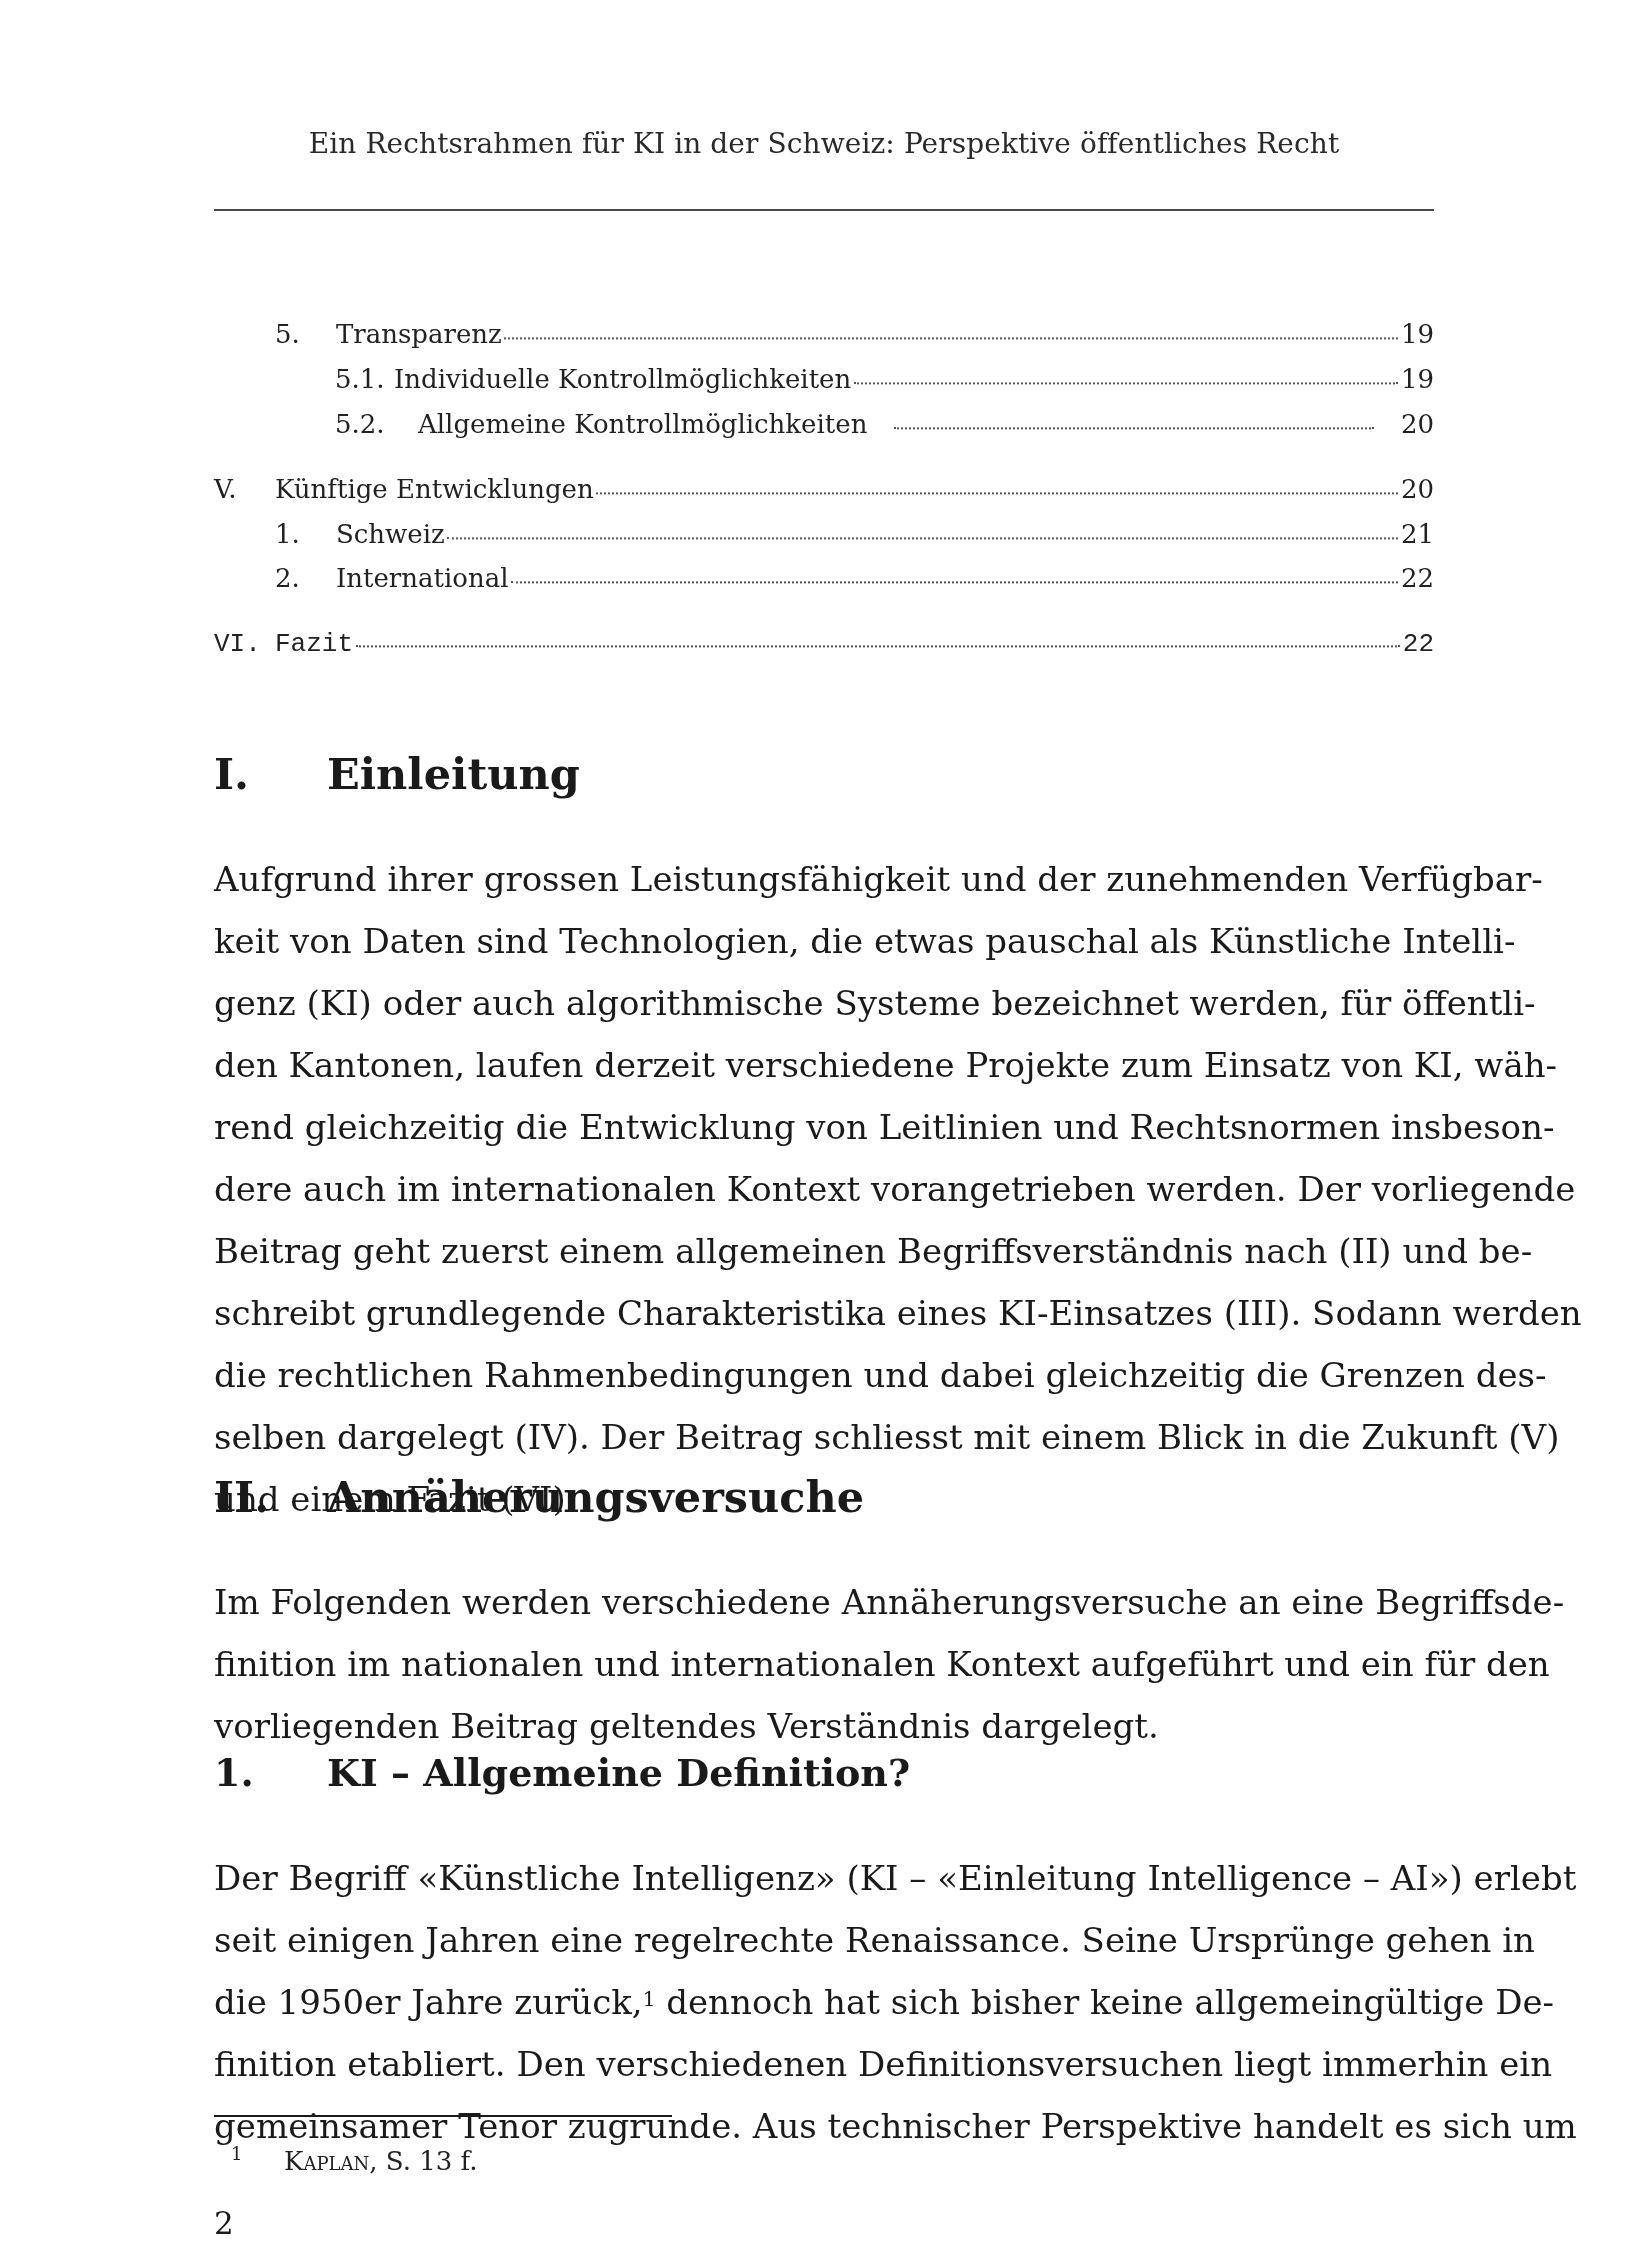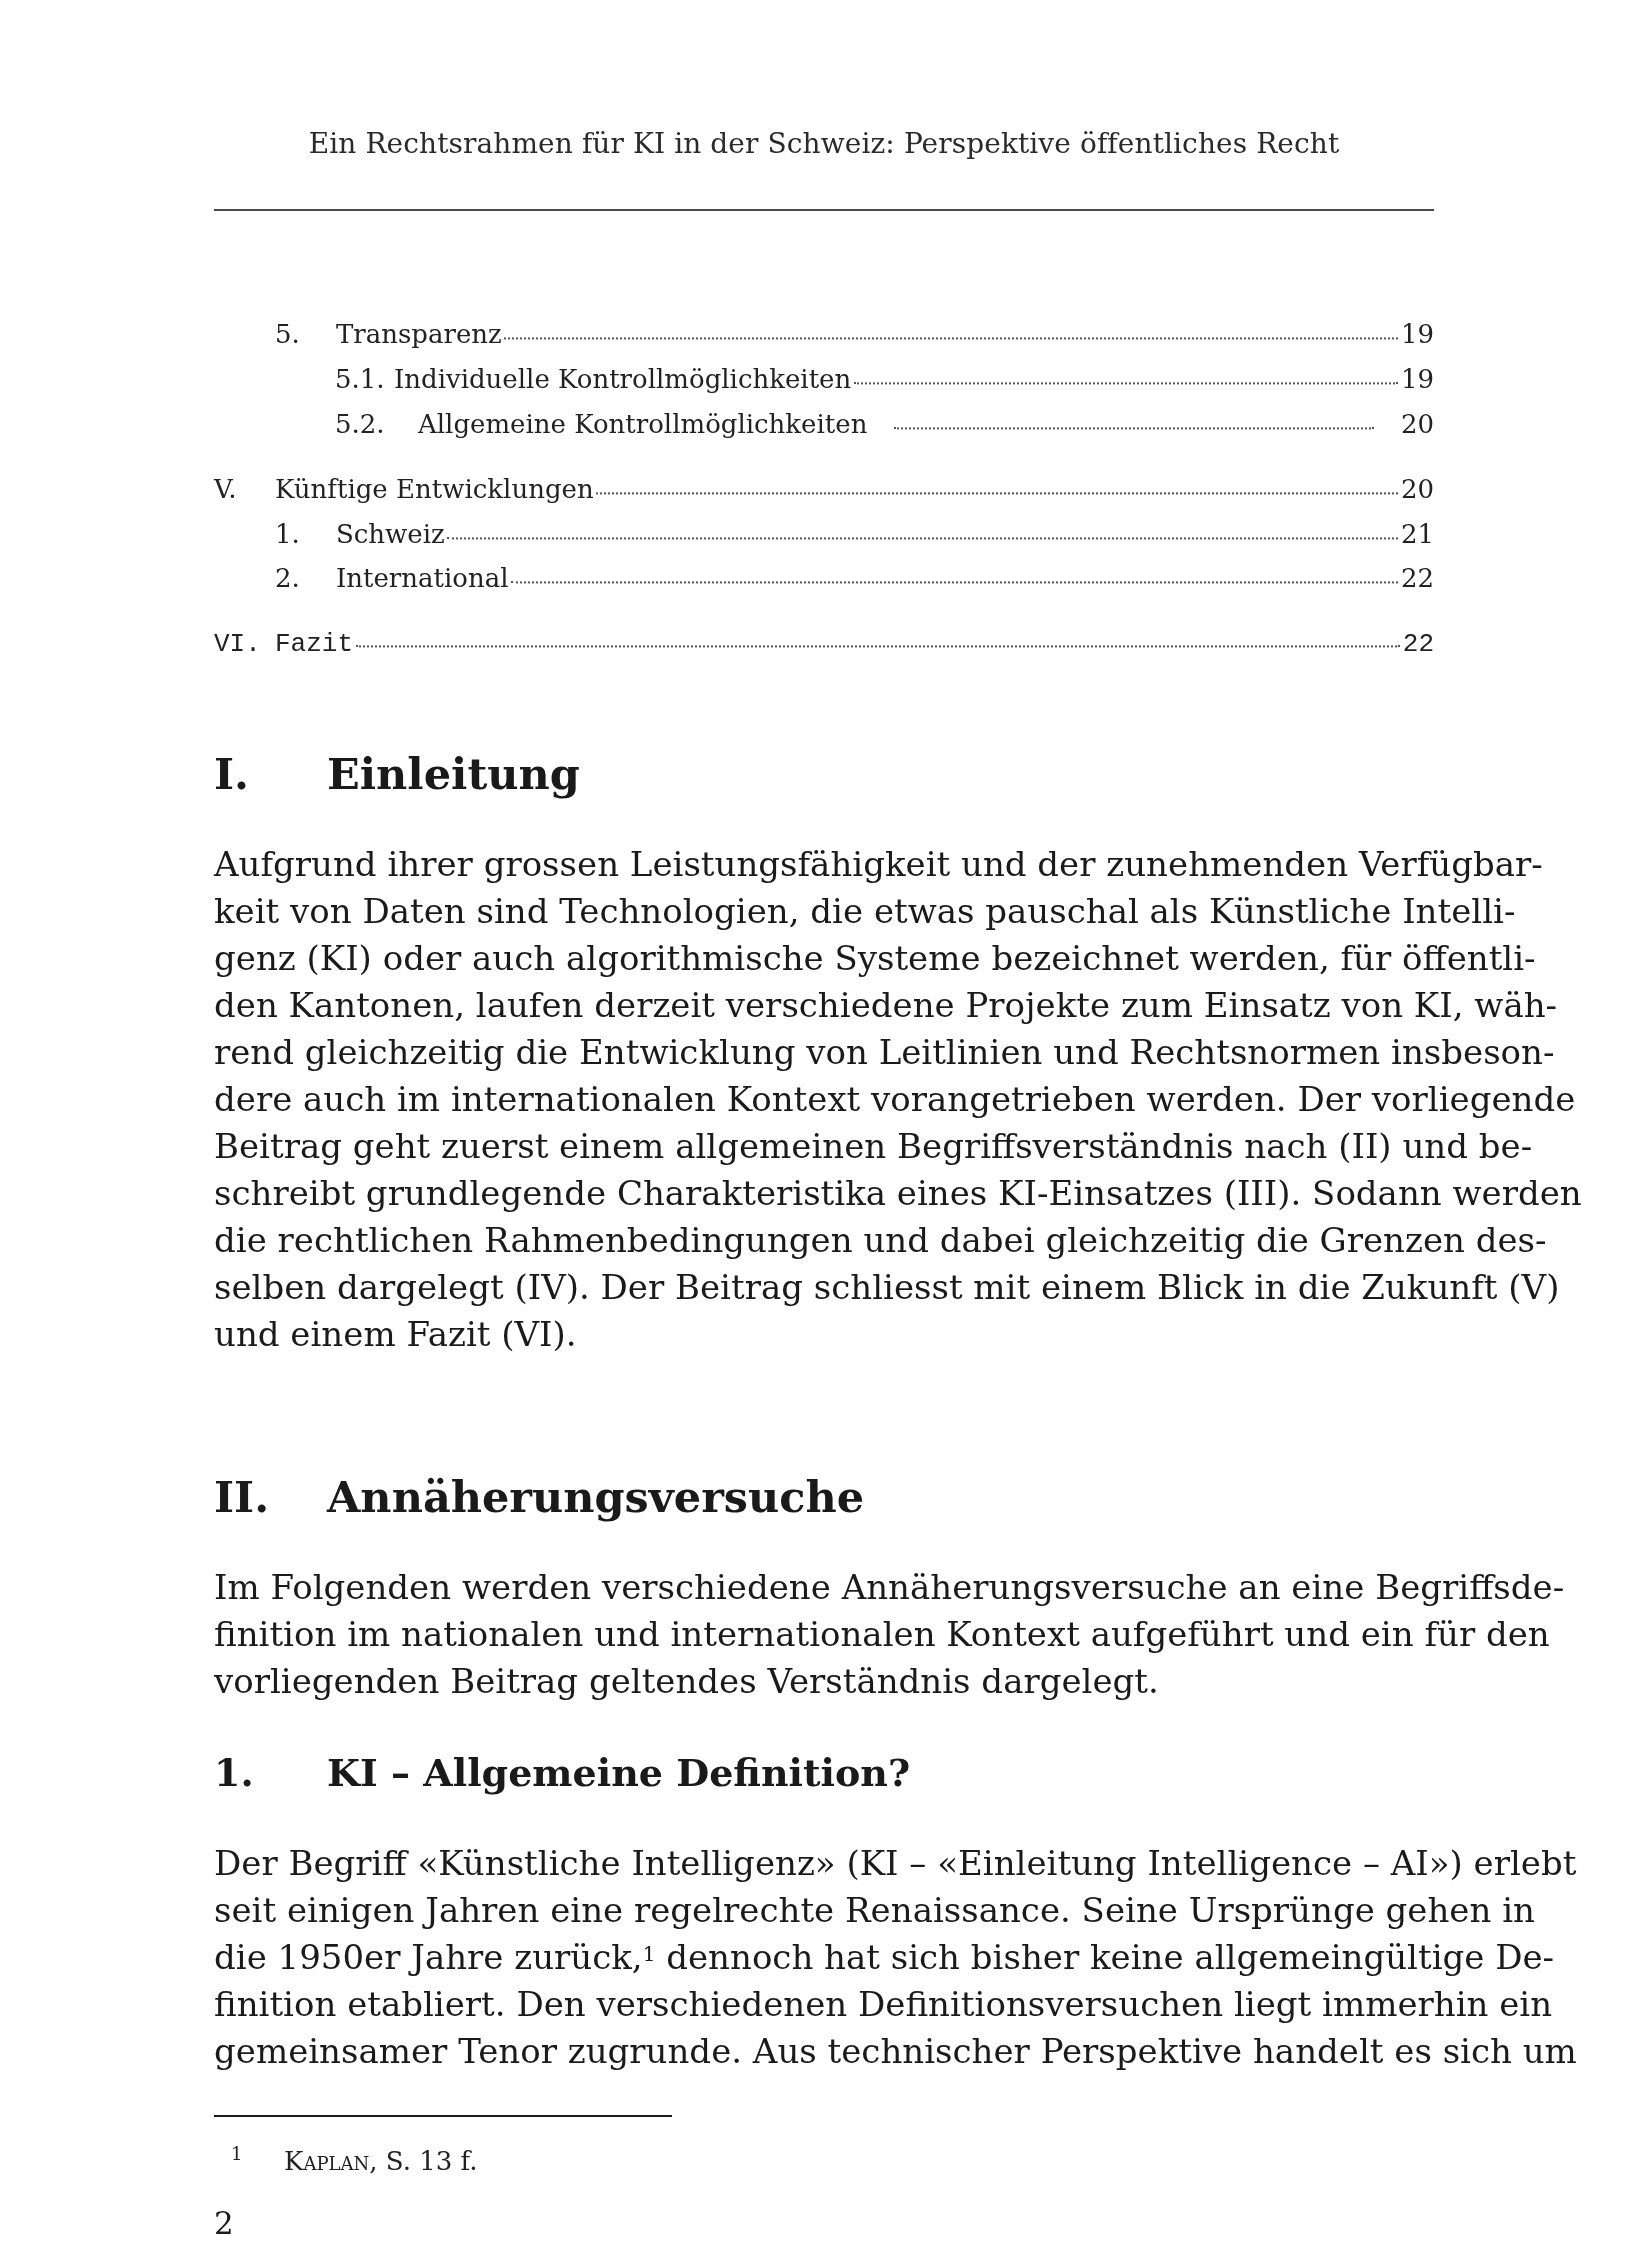--- a/index.html
+++ b/index.html
@@ -95,20 +95,21 @@
     font-size: 34px;
     line-height: 47px;
     color: #1a1a1a;
   }
   .para .line {
     display: block;
     white-space: nowrap;
     text-align: justify;
     text-align-last: justify;
     height: 47px;
+    margin-top: 15px;
   }
   .para .line.last {
     text-align-last: left;
   }
   sup.fn-ref {
     font-size: 20px;
     vertical-align: top;
     position: relative;
     top: -2.7px;
   }

